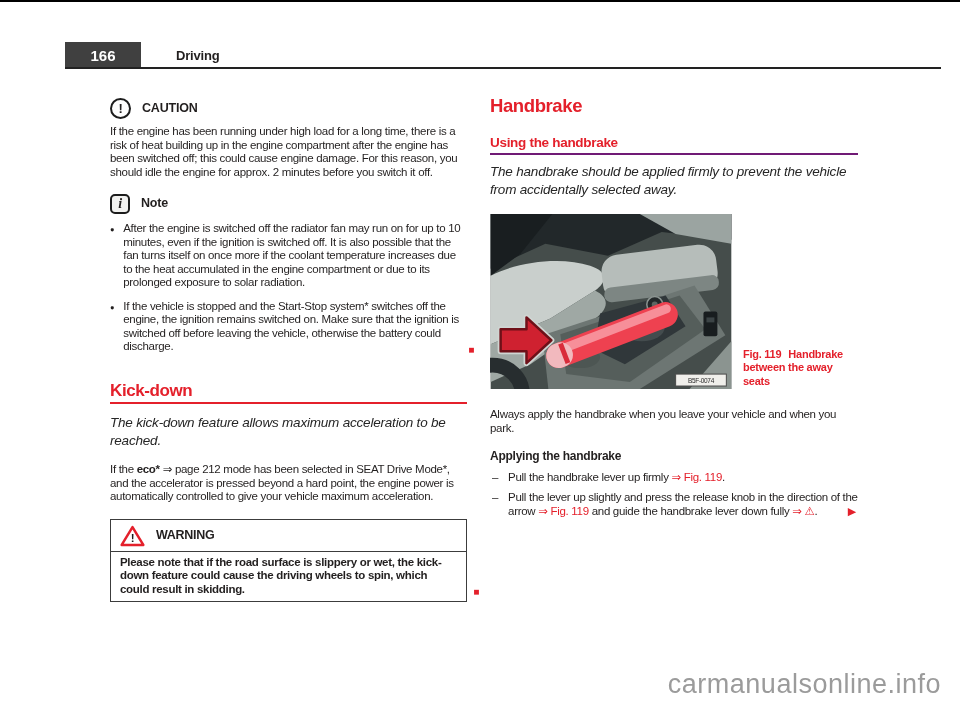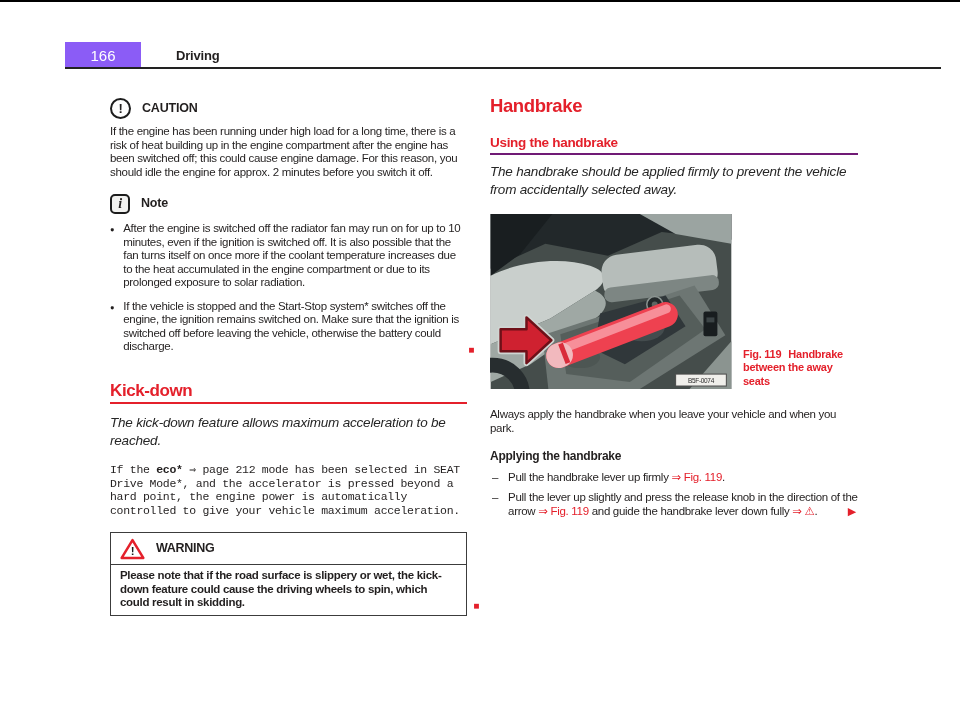--- a/index.html
+++ b/index.html
@@ -7,21 +7,21 @@
   .page {
     position:relative; width:960px; height:701px; background:#ffffff;
     font-family:"Liberation Sans","DejaVu Sans",sans-serif;
     color:#221f1f; overflow:hidden;
   }
   .top-rule { position:absolute; top:0; left:0; width:960px; height:2px; background:#000; }
 
   
   .page-badge {
     position:absolute; left:65px; top:42px; width:76px; height:26px;
-    background:#8b5cf6; color:#fff; font-weight:normal; font-size:15px;
+    background:#404040; color:#fff; font-weight:bold; font-size:15px;
     display:flex; align-items:center; justify-content:center;
   }
   .chapter-title { position:absolute; left:176px; top:48px; font-weight:bold; font-size:13px; letter-spacing:-0.2px; }
   .header-rule { position:absolute; left:65px; top:67px; width:876px; height:2px; background:#222; }
 
   
   .col { position:absolute; font-size:11.5px; line-height:13.5px; letter-spacing:-0.3px; }
   .col-left  { left:110px; top:92px;  width:357px; }
   .col-right { left:490px; top:99px; width:368px; }
 
@@ -124,21 +124,21 @@
       </li>
       <li>
         <span class="marker">●</span>
         <span>If the vehicle is stopped and the Start-Stop system* switches off the engine, the ignition remains switched on. Make sure that the ignition is switched off before leaving the vehicle, otherwise the battery could discharge.</span>
         <span class="section-end">■</span>
       </li>
     </ul>
 
     <div class="h-section kickdown-head" style="font-size:17px;">Kick-down</div>
     <p class="lead">The kick-down feature allows maximum acceleration to be reached.</p>
-    <p class="body-text" style="margin-top:13px;font-family:Liberation Mono, monospace;">
+    <p class="body-text" style="margin-top:13px;">
       <span>If the </span><b>eco*</b><span> ⇒ page 212 mode has been selected in SEAT Drive Mode*, and the accelerator is pressed beyond a hard point, the engine power is automatically controlled to give your vehicle maximum acceleration.</span>
     </p>
 
     <div class="warning-wrap">
       <div class="warning-box">
         <div class="w-head">
           <svg class="tri-icon" viewBox="0 0 26 23">
             <path d="M13 2.2 L24.3 20.8 H1.7 Z" fill="#ffffff" stroke="#e4202b" stroke-width="2.6" stroke-linejoin="round"></path>
             <text x="13" y="18" text-anchor="middle" font-size="12" font-weight="bold" fill="#1c1c1c">!</text>
           </svg>
@@ -208,13 +208,14 @@
 
     <div class="list-item">
       <span class="dash">–</span>
       <span>
         <span>Pull the lever up slightly and press the release knob in the direction of the arrow </span><span class="ref">⇒ Fig. 119</span><span> and guide the handbrake lever down fully </span><span class="ref">⇒ ⚠</span><span>.</span>
       </span>
       <span class="continue-arrow">▶</span>
     </div>
   </div>
 
+  <div class="watermark">carmanualsonline.info</div>
 </div>
 
 </body></html>

